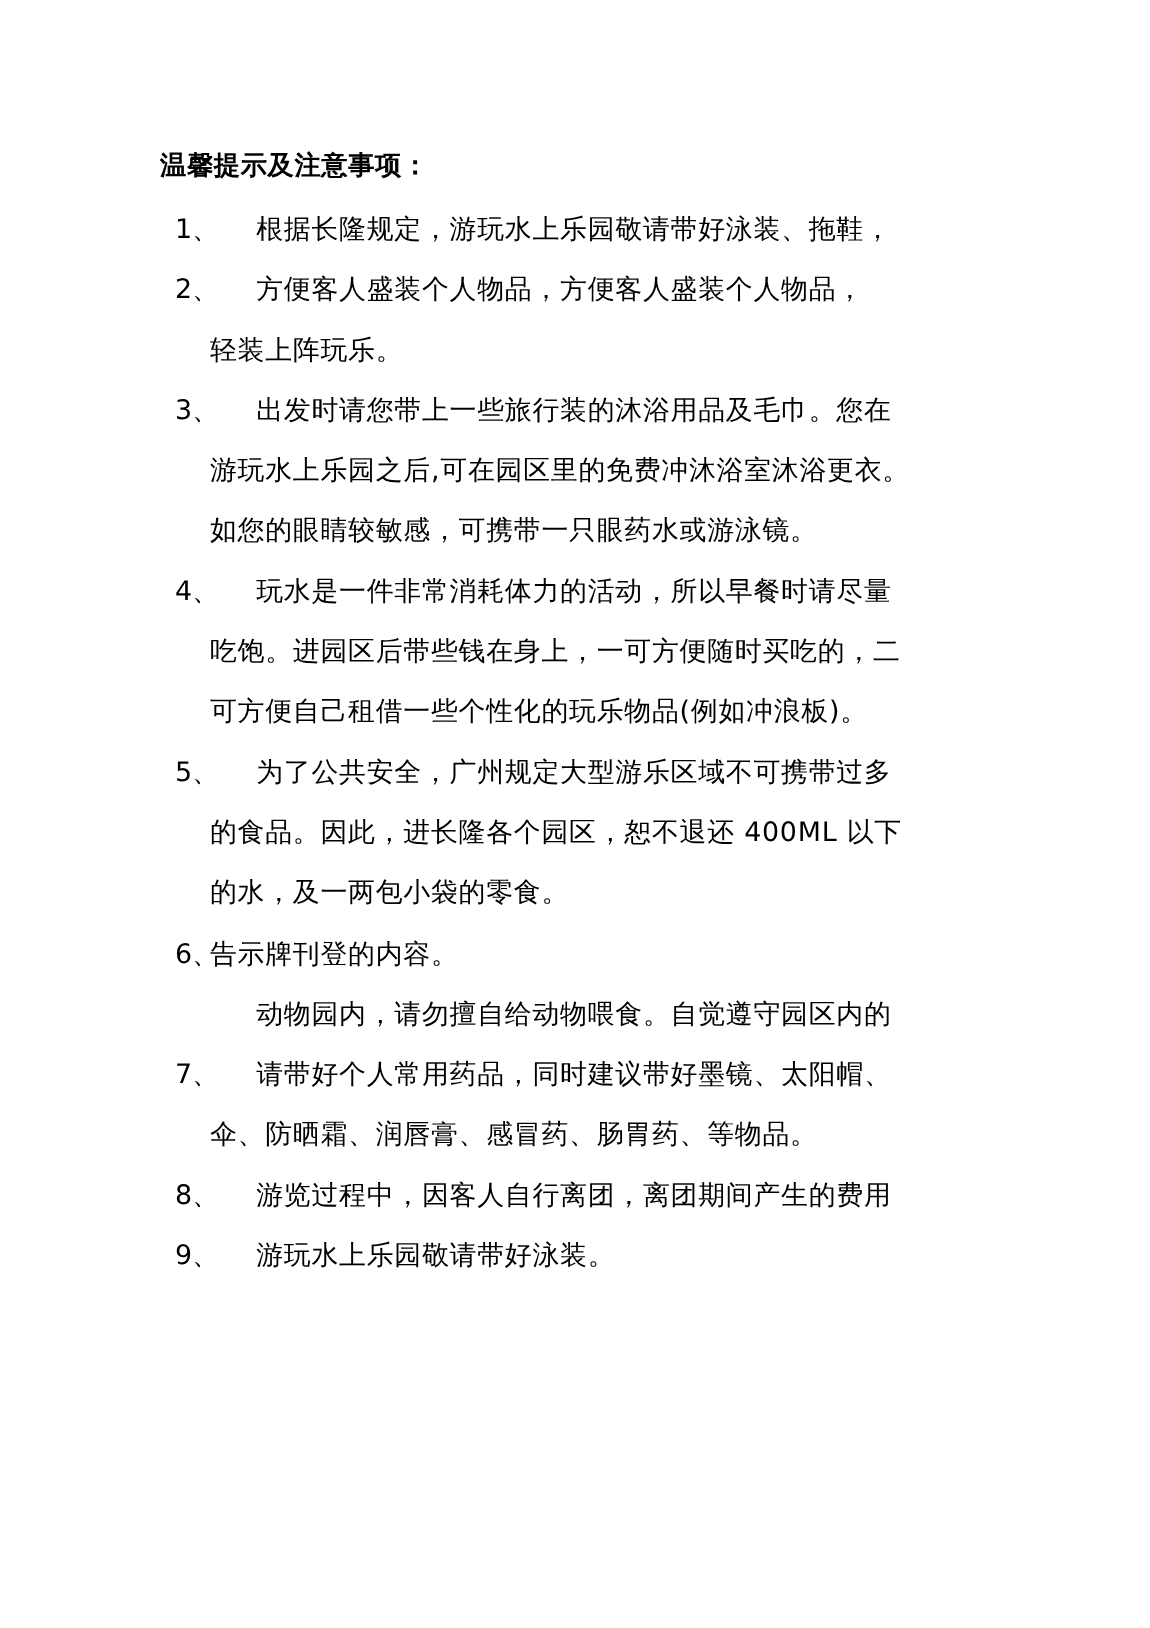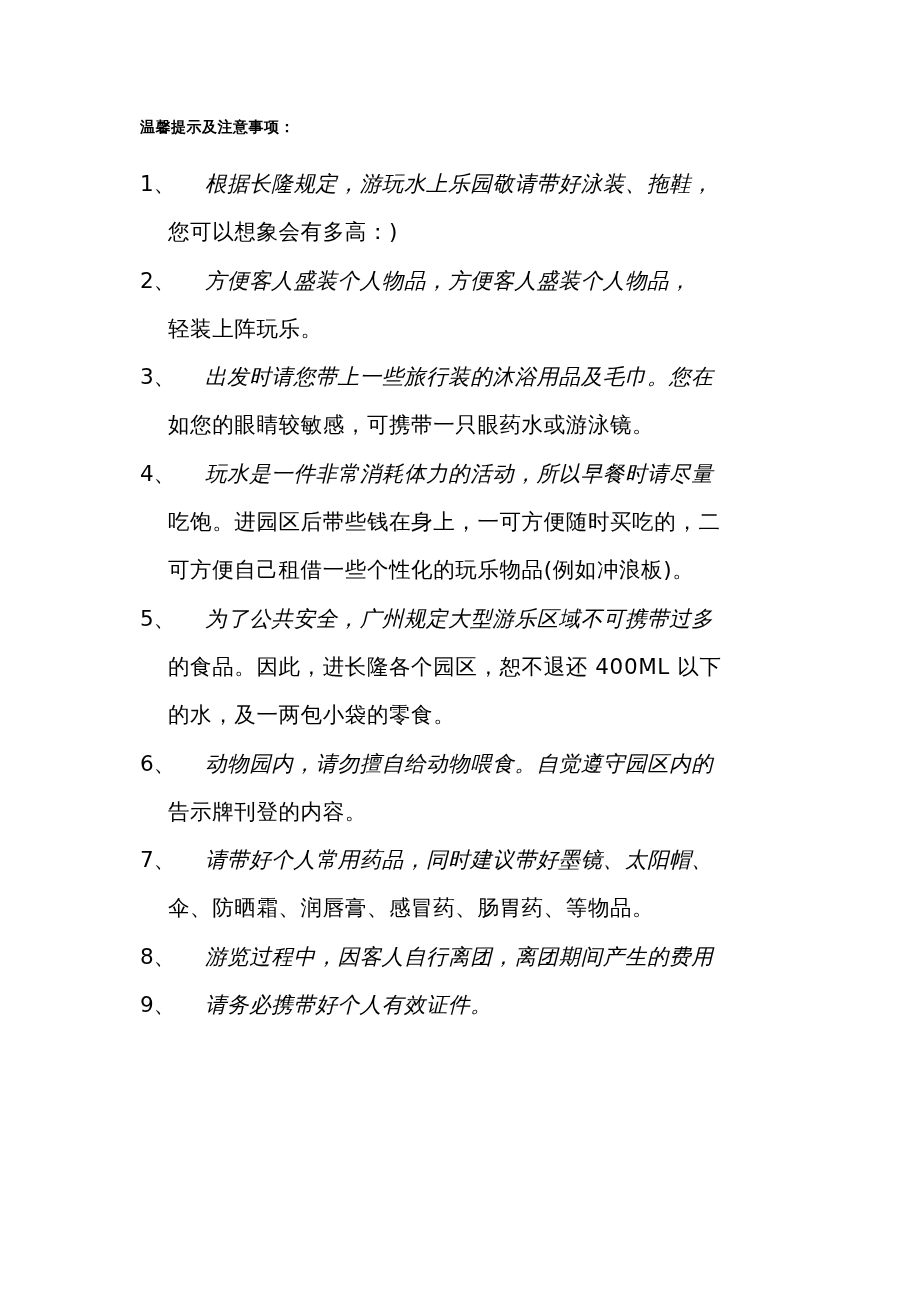--- a/index.html
+++ b/index.html
@@ -1,81 +1,81 @@
 <!DOCTYPE html>
 <html><head>
   <meta charset="utf-8">
   <style>
     html, body { margin: 0; padding: 0; background: #ffffff; }
     body { width: 920px; height: 1302px; position: relative; overflow: hidden;
       font-family: "DejaVu Sans", "Liberation Sans", sans-serif; color: #000; }
     .page { position: absolute; left: 0; top: 0; width: 920px; height: 1302px; }
-    .title { position: absolute; left: 140px; top: 118px; font-size: 15px; font-weight: bold; letter-spacing: 0.5px; }
+    .title { position: absolute; left: 128px; top: 118px; font-size: 21px; font-weight: bold; letter-spacing: 0.5px; }
     .list { position: absolute; left: 140px; top: 160px; width: 650px; }
     .item { position: relative; }
     .line { height: 48.3px; line-height: 48.3px; font-size: 21.5px; white-space: nowrap; letter-spacing: 0.6px; }
     .num { position: absolute; left: 0; top: 0; height: 48.3px; line-height: 48.3px; font-size: 21.5px; }
-    .first { padding-left: 65px; font-style: italic; }
+    .first { padding-left: 65px; }
     .cont { padding-left: 28px; }
   </style>
 </head>
 <body>
 
 <div class="page">
   <div class="title">温馨提示及注意事项：</div>
   <div class="list">
 
     <div class="item">
       <span class="num">1、</span>
       <div class="line first">根据长隆规定，游玩水上乐园敬请带好泳装、拖鞋，</div>
-      <div class="line cont">您可以想象会有多高：)</div>
     </div>
 
     <div class="item">
       <span class="num">2、</span>
       <div class="line first">方便客人盛装个人物品，方便客人盛装个人物品，</div>
       <div class="line cont">轻装上阵玩乐。</div>
     </div>
 
     <div class="item">
       <span class="num">3、</span>
       <div class="line first">出发时请您带上一些旅行装的沐浴用品及毛巾。您在</div>
+      <div class="line cont">游玩水上乐园之后,可在园区里的免费冲沐浴室沐浴更衣。</div>
       <div class="line cont">如您的眼睛较敏感，可携带一只眼药水或游泳镜。</div>
     </div>
 
     <div class="item">
       <span class="num">4、</span>
       <div class="line first">玩水是一件非常消耗体力的活动，所以早餐时请尽量</div>
       <div class="line cont">吃饱。进园区后带些钱在身上，一可方便随时买吃的，二</div>
       <div class="line cont">可方便自己租借一些个性化的玩乐物品(例如冲浪板)。</div>
     </div>
 
     <div class="item">
       <span class="num">5、</span>
       <div class="line first">为了公共安全，广州规定大型游乐区域不可携带过多</div>
       <div class="line cont">的食品。因此，进长隆各个园区，恕不退还 400ML 以下</div>
       <div class="line cont">的水，及一两包小袋的零食。</div>
     </div>
 
     <div class="item">
       <span class="num">6、</span>
+      <div class="line cont">告示牌刊登的内容。</div>
       <div class="line first">动物园内，请勿擅自给动物喂食。自觉遵守园区内的</div>
-      <div class="line cont">告示牌刊登的内容。</div>
     </div>
 
     <div class="item">
       <span class="num">7、</span>
       <div class="line first">请带好个人常用药品，同时建议带好墨镜、太阳帽、</div>
       <div class="line cont">伞、防晒霜、润唇膏、感冒药、肠胃药、等物品。</div>
     </div>
 
     <div class="item">
       <span class="num">8、</span>
       <div class="line first">游览过程中，因客人自行离团，离团期间产生的费用</div>
     </div>
 
     <div class="item">
       <span class="num">9、</span>
-      <div class="line first">请务必携带好个人有效证件。</div>
+      <div class="line first">游玩水上乐园敬请带好泳装。</div>
     </div>
 
   </div>
 </div>
 
 </body></html>

